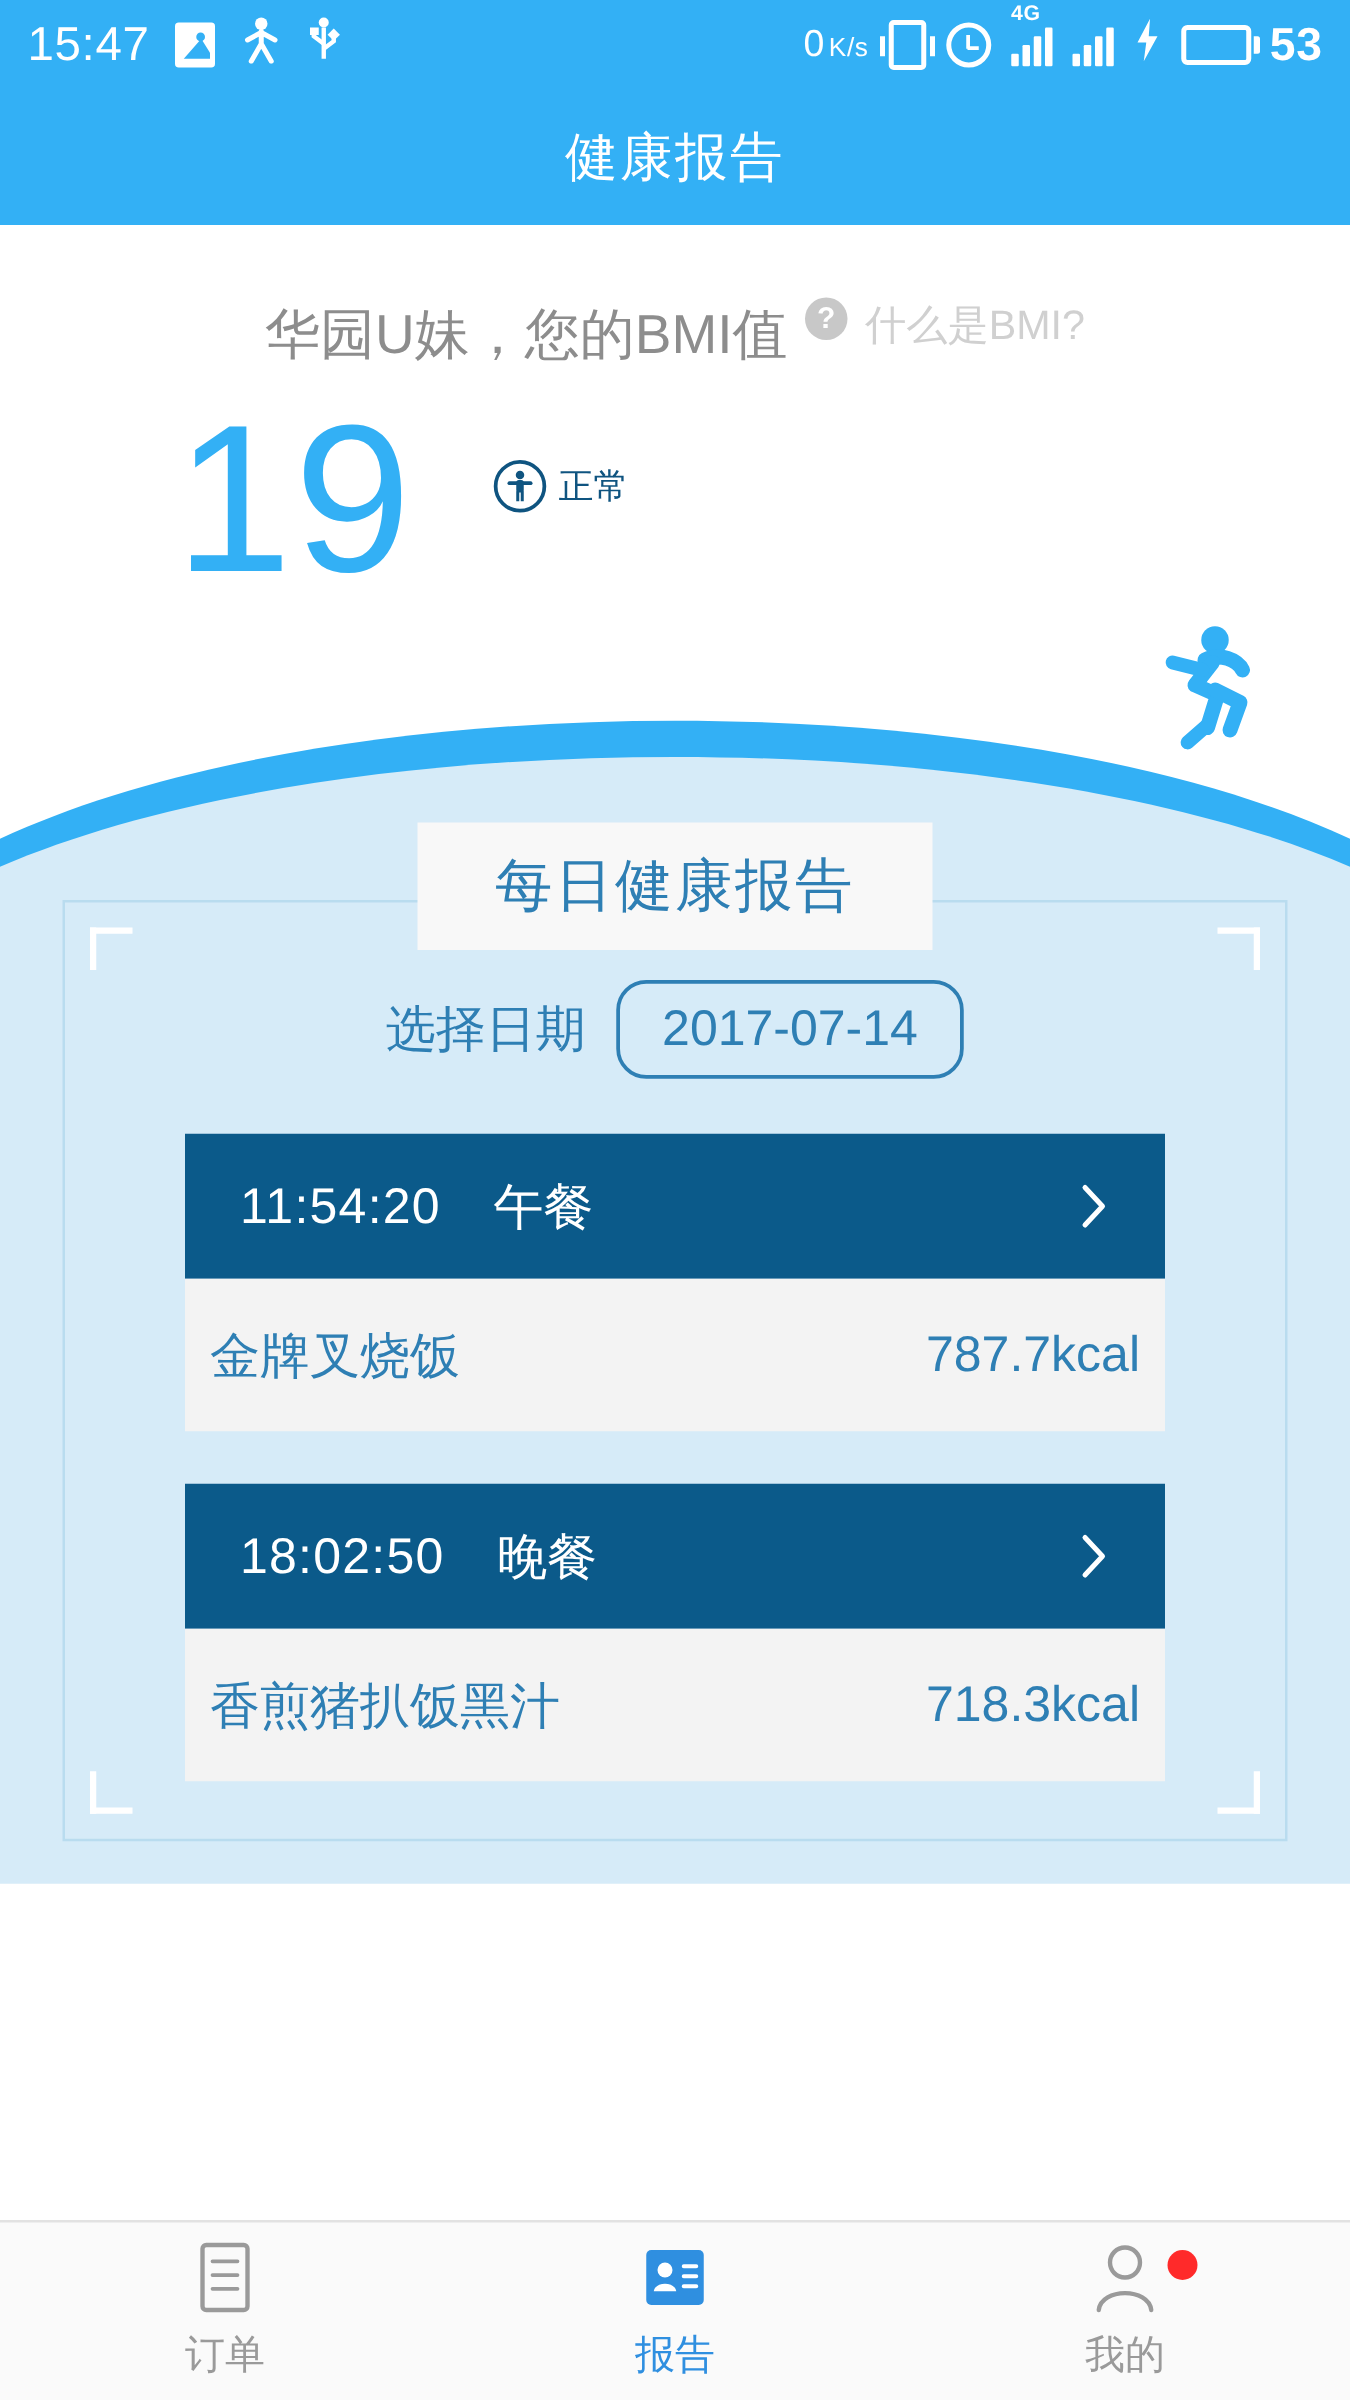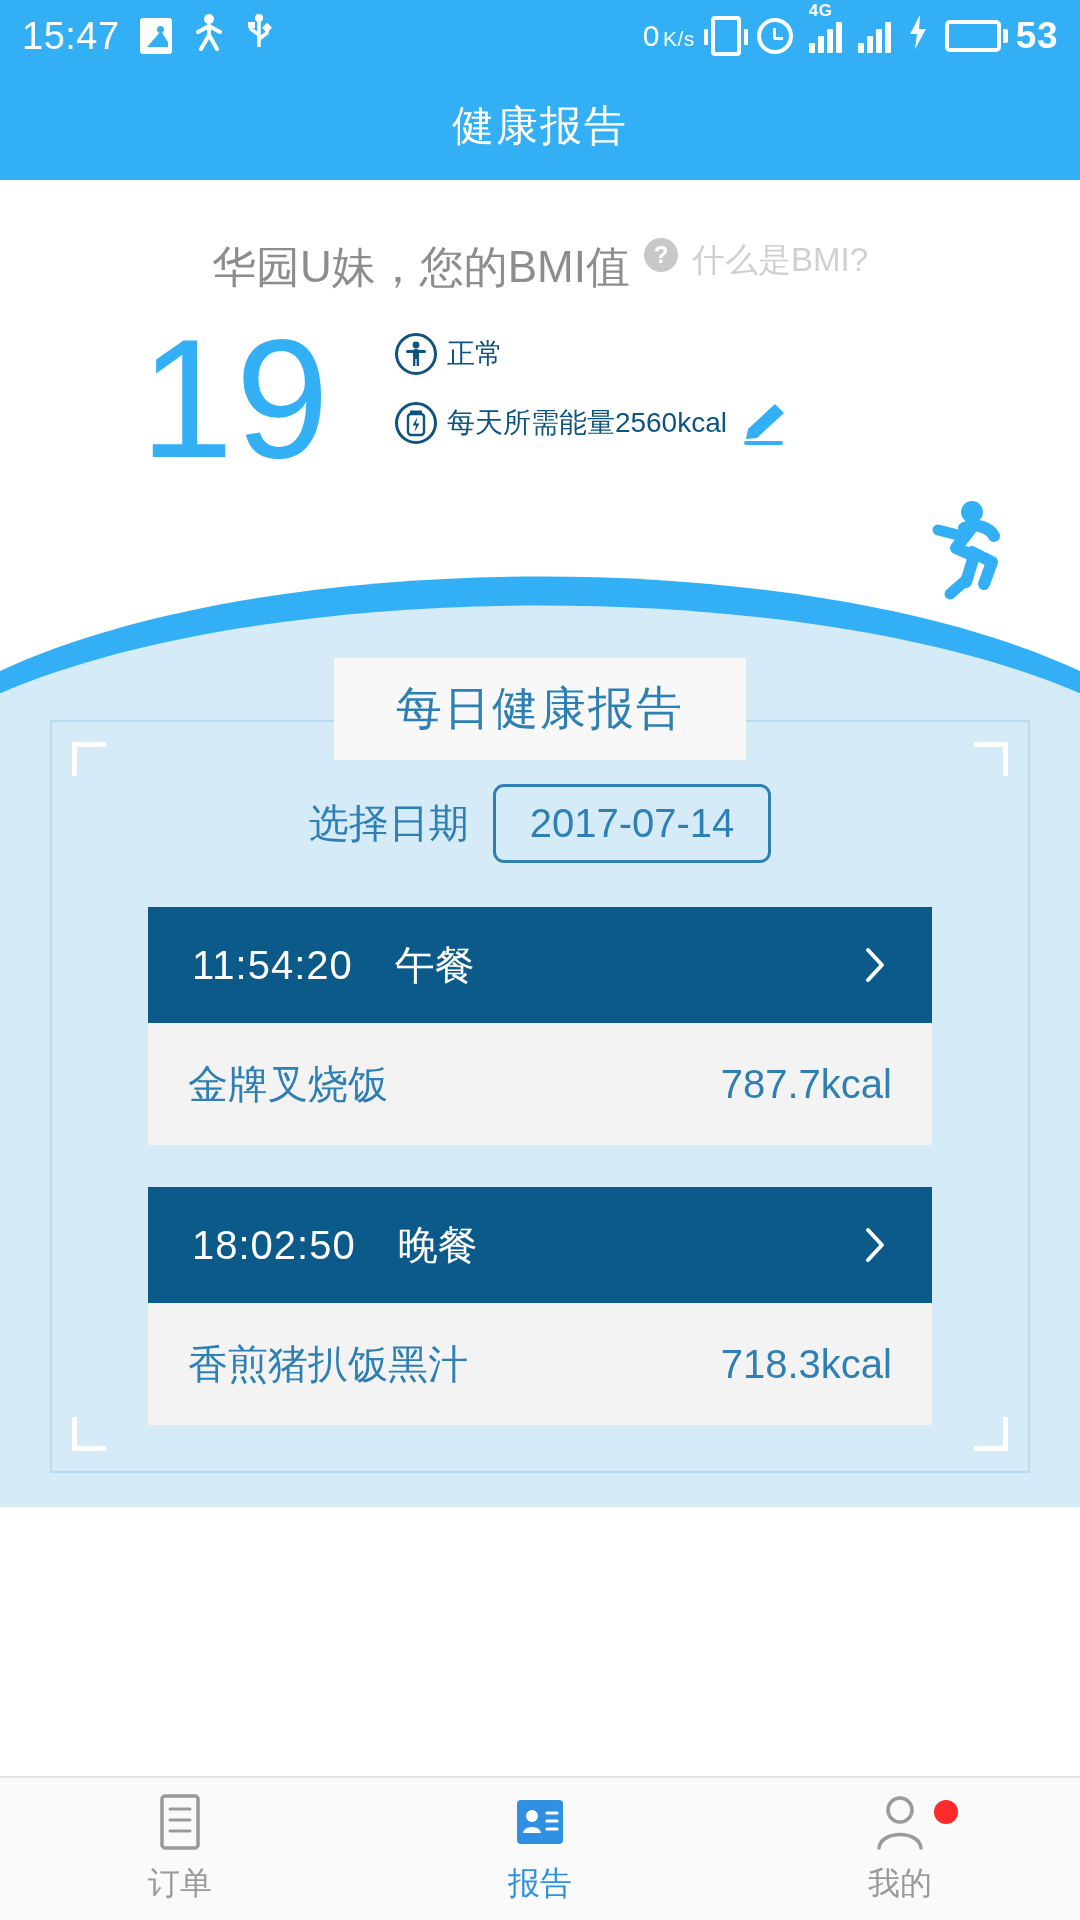--- a/index.html
+++ b/index.html
@@ -99,35 +99,35 @@
   .corner.tl{ left:20px; top:20px; border-left:5px solid #ffffff; border-top:5px solid #ffffff;}
   .corner.tr{ right:20px; top:20px; border-right:5px solid #ffffff; border-top:5px solid #ffffff;}
   .corner.bl{ left:20px; bottom:20px; border-left:5px solid #ffffff; border-bottom:5px solid #ffffff;}
   .corner.br{ right:20px; bottom:20px; border-right:5px solid #ffffff; border-bottom:5px solid #ffffff;}
 
   .panel-inner{ position:relative; z-index:2; padding:0 148px; margin-top:-18px; }
 
   .date-row{ display:flex; align-items:center; justify-content:center; gap:24px; margin-bottom:44px; }
   .date-label{ font-size:40px; color:#2e7fb4; }
   .date-box{
-    border:3px solid #2e7fb4; border-radius:11px; color:#2e7fb4;
+    border:3px solid #2e7fb4; border-radius:24px; color:#2e7fb4;
     font-size:40px; padding:14px 34px; background:transparent;
   }
 
   .meal{ margin-bottom:42px; }
   .meal-head{
     background:#0b5a8a; color:#fff; height:116px;
     display:flex; align-items:center; padding:0 44px; font-size:40px;
   }
   .meal-head .time{ letter-spacing:1px; }
   .meal-head .name{ margin-left:42px; }
   .chev{ margin-left:auto; width:24px; height:40px; }
   .meal-item{
     background:#f3f3f3; color:#2e7fb4; height:122px;
-    display:flex; align-items:center; padding:0 40px; font-size:40px;
+    display:flex; align-items:center; padding:0 20px; font-size:40px;
   }
   .meal-item .kcal{ margin-left:auto; }
 
   
   .tabbar{
     position:absolute; left:0; right:0; bottom:0; height:144px;
     background:#fafafa; border-top:2px solid #e2e2e2;
     display:flex;
   }
   .tab{ flex:1; display:flex; flex-direction:column; align-items:center; justify-content:center; gap:10px; position:relative; }
@@ -216,36 +216,20 @@
           <svg width="26" height="28" viewBox="0 0 26 28" aria-hidden="true">
             <circle cx="13" cy="5" r="3.4" fill="#0f5480"></circle>
             <rect x="10" y="9" width="6" height="10" rx="2" fill="#0f5480"></rect>
             <rect x="3" y="10" width="20" height="3" rx="1.5" fill="#0f5480"></rect>
             <rect x="10" y="18" width="2.4" height="8" fill="#0f5480"></rect>
             <rect x="13.6" y="18" width="2.4" height="8" fill="#0f5480"></rect>
           </svg>
         </span>
         <span>正常</span>
       </div>
-      <div class="bmi-line">
-        <span class="circ">
-          <svg width="22" height="28" viewBox="0 0 22 28" aria-hidden="true">
-            <rect x="5" y="1.5" width="12" height="3" fill="#0f5480"></rect>
-            <rect x="3" y="5" width="16" height="21" rx="3" fill="none" stroke="#0f5480" stroke-width="2.4"></rect>
-            <path d="M12.5 8 L7.5 16.5 L11 16.5 L9.5 23 L14.5 14.5 L11 14.5 Z" fill="#0f5480"></path>
-          </svg>
-        </span>
-        <span>每天所需能量2560kcal</span>
-        <span class="pencil">
-          <svg width="52" height="44" viewBox="0 0 52 44" aria-hidden="true">
-            <path d="M38 3 L47 12 L20 37 L9 38 L11 28 Z" fill="#33b0f5"></path>
-            <path d="M9 42 L44 42" stroke="#33b0f5" stroke-width="4" stroke-linecap="round"></path>
-          </svg>
-        </span>
-      </div>
     </div>
   </div>
 
   <div class="curve-wrap">
     <svg width="1080" height="230" viewBox="0 0 1080 230" preserveAspectRatio="none" aria-hidden="true">
       <path d="M-60 230 C 200 60, 880 60, 1140 230 Z" fill="#33b0f5"></path>
       <path d="M-60 250 C 200 92, 880 92, 1140 250 Z" fill="#d6ebf8"></path>
     </svg>
   </div>
 

